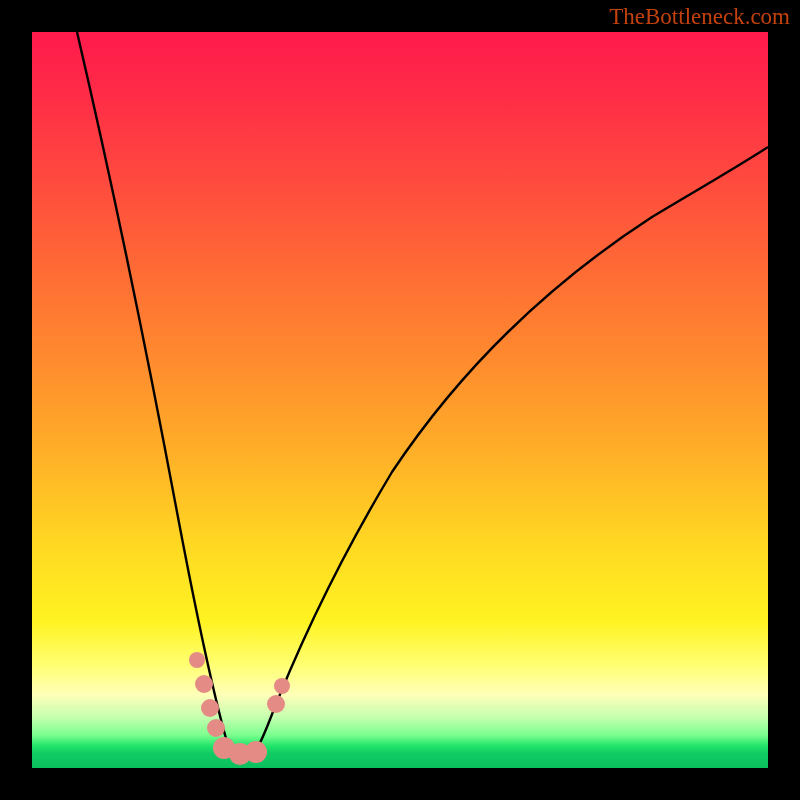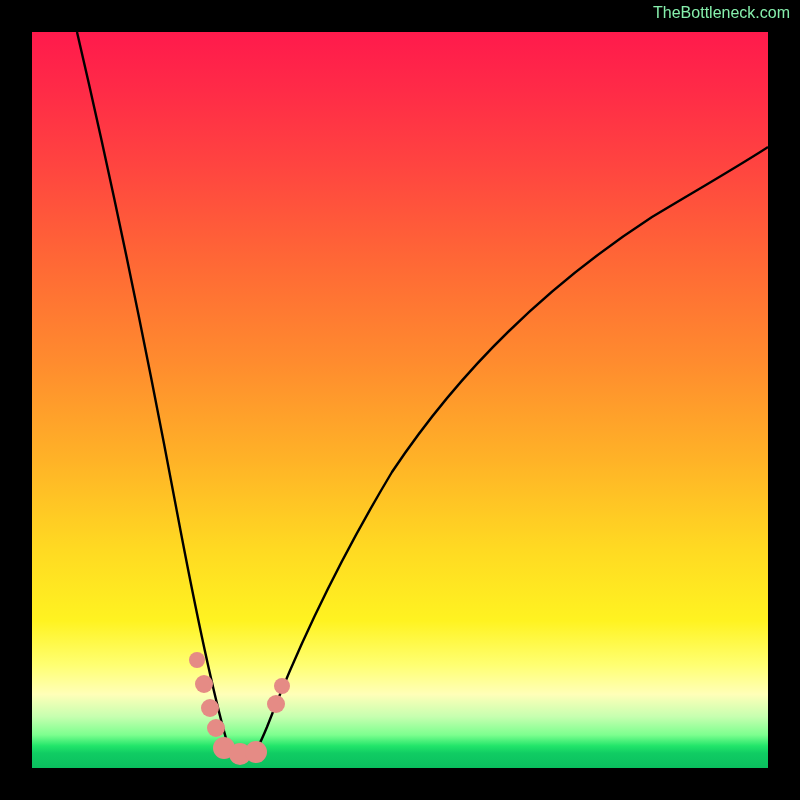--- a/index.html
+++ b/index.html
@@ -7,24 +7,24 @@
   .stage {
     position: relative;
     width: 800px;
     height: 800px;
     background: #000;
   }
   .watermark {
     position: absolute;
     top: 4px;
     right: 10px;
-    font-family: Liberation Sans, sans-serif;
-    font-size: 16px;
+    font-family: Liberation Serif, serif;
+    font-size: 23px;
     font-weight: 500;
-    color: #86efac;
+    color: #c2410c;
     letter-spacing: 0px;
     z-index: 10;
     user-select: none;
   }
   .plot {
     position: absolute;
     left: 32px;
     top: 32px;
     width: 736px;
     height: 736px;

